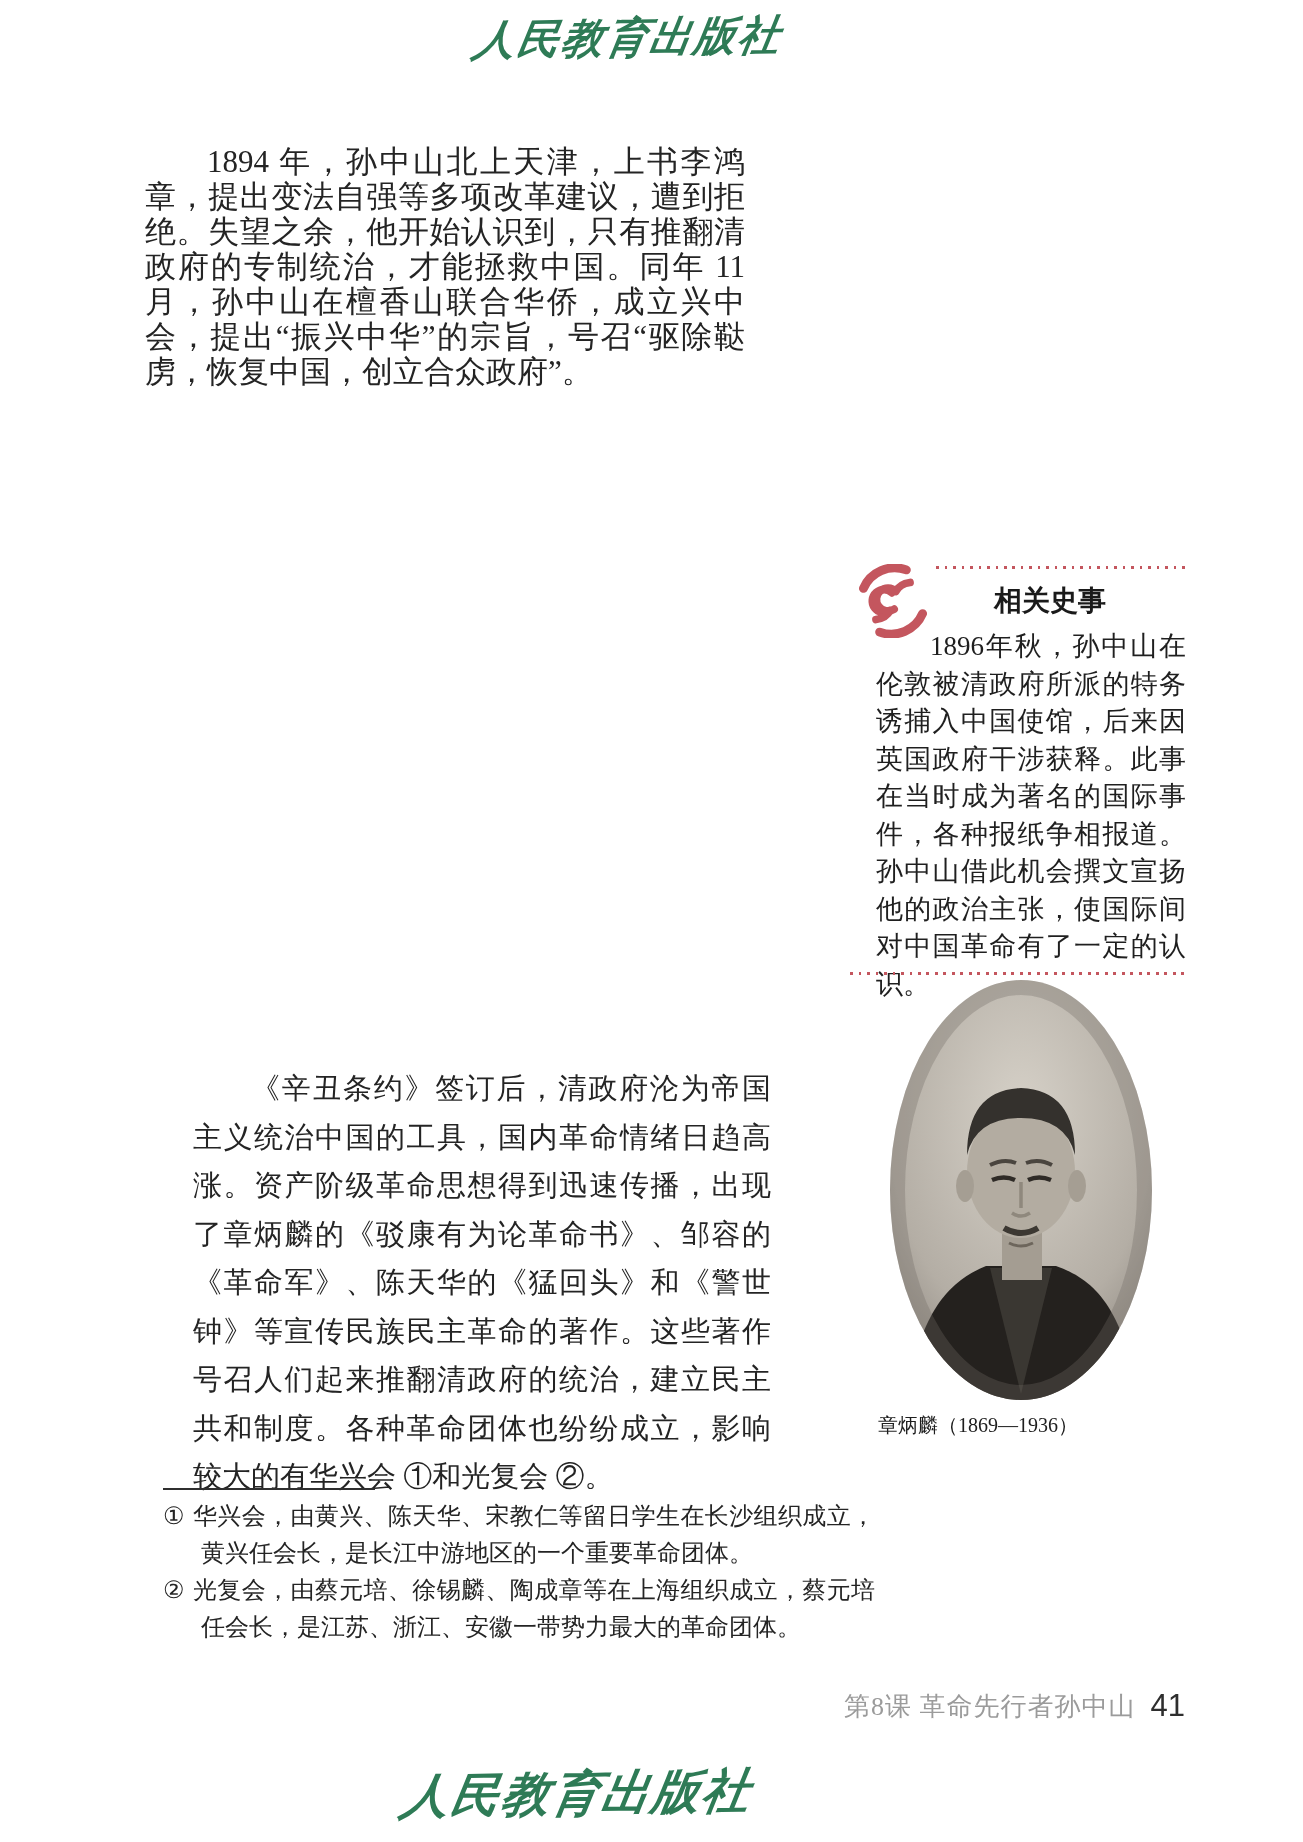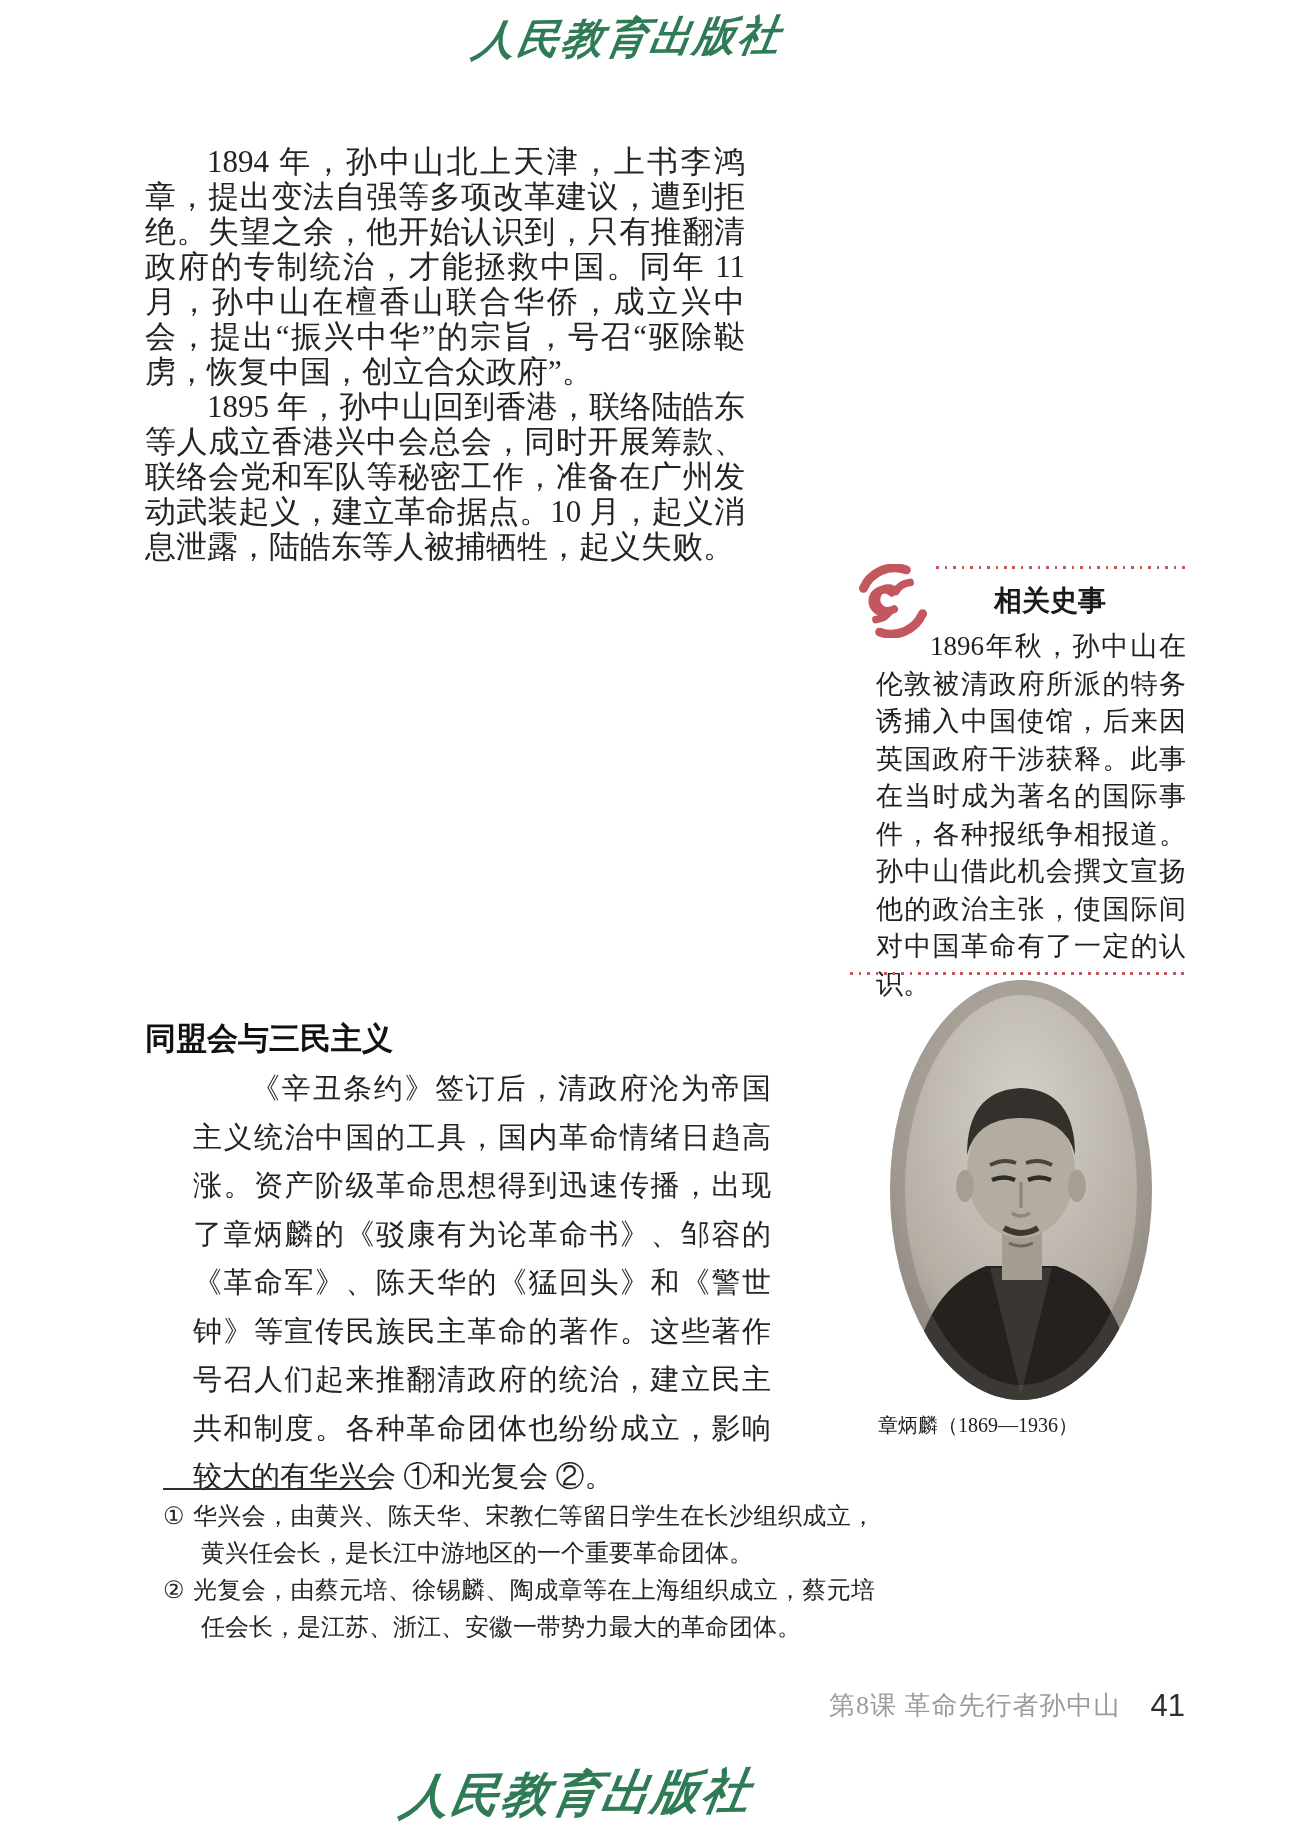--- a/index.html
+++ b/index.html
@@ -60,55 +60,53 @@
 
   
   .fn-rule { position:absolute; left:163px; top:1488px; width:212px; border-top:2px solid #2f2f2f; }
   .footnotes { position:absolute; left:163px; top:1498px; width:712px;
     font-size:24px; line-height:37px; text-align:justify; }
   .footnotes p { margin:0; padding-left:38px; text-indent:-38px; }
   .fn-m { margin-right:8px; }
 
   
   .footer { position:absolute; left:645px; top:1688px; width:540px;
-    display:flex; justify-content:flex-end; align-items:flex-start; gap:30px; }
+    display:flex; justify-content:flex-end; align-items:center; gap:15px; }
   .footer-lesson { color:#9b9b9b; font-size:26px; letter-spacing:1px; }
   .footer-page {
     font-family:"Liberation Sans","DejaVu Sans",sans-serif;
     font-size:31px; color:#2e2e2e;
   }
 </style>
 </head>
 <body>
 
 <div class="page">
 
   <div class="logo logo-top">人民教育出版社</div>
 
   <div class="text-col col1">
     <p>1894 年，孙中山北上天津，上书李鸿章，提出变法自强等多项改革建议，遭到拒绝。失望之余，他开始认识到，只有推翻清政府的专制统治，才能拯救中国。同年 11 月，孙中山在檀香山联合华侨，成立兴中会，提出“振兴中华”的宗旨，号召“驱除鞑虏，恢复中国，创立合众政府”。</p>
-    <p>1895 年，孙中山回到香港，联络陆皓东等人成立香港兴中会总会，同时开展筹款、联络会党和军队等秘密工作，准备在广州发动武装起义，建立革命据点。10 月，起义消息泄露，陆皓东等人被捕牺牲，起义失败。</p>
   </div>
 
   <div class="dotline dot-top"></div>
   <span class="sb-icon">
     <svg viewBox="0 0 100 100" width="74" height="74">
       <g fill="none" stroke="#c4565e" stroke-linecap="round">
         <path d="M10 33 A46 46 0 0 1 68 8" stroke-width="12"></path>
         <path d="M90 67 A46 46 0 0 1 32 92" stroke-width="12"></path>
         <path d="M46 63 A15.5 15.5 0 1 1 48.5 39 M46 63 Q41 73 27 75" stroke-width="10.5"></path>
         <path d="M54 37 A15.5 15.5 0 1 0 51.5 61 M54 37 Q59 27 73 25" stroke-width="10.5"></path>
       </g>
     </svg>
   </span>
   <div class="sb-title">相关史事</div>
   <div class="sb-body">1896年秋，孙中山在伦敦被清政府所派的特务诱捕入中国使馆，后来因英国政府干涉获释。此事在当时成为著名的国际事件，各种报纸争相报道。孙中山借此机会撰文宣扬他的政治主张，使国际间对中国革命有了一定的认识。</div>
   <div class="dotline dot-bottom"></div>
 
-  <h2 class="sec-head">同盟会与三民主义</h2>
 
   <div class="text-col col2">
     <p>《辛丑条约》签订后，清政府沦为帝国主义统治中国的工具，国内革命情绪日趋高涨。资产阶级革命思想得到迅速传播，出现了章炳麟的《驳康有为论革命书》、邹容的《革命军》、陈天华的《猛回头》和《警世钟》等宣传民族民主革命的著作。这些著作号召人们起来推翻清政府的统治，建立民主共和制度。各种革命团体也纷纷成立，影响较大的有华兴会 ①和光复会 ②。</p>
   </div>
 
   <div class="photo">
     <svg viewBox="0 0 262 420" width="262" height="420">
       <defs>
         <radialGradient id="pbg" cx="50%" cy="32%" r="78%">
           <stop offset="0%" stop-color="#d6d1c8"></stop>

